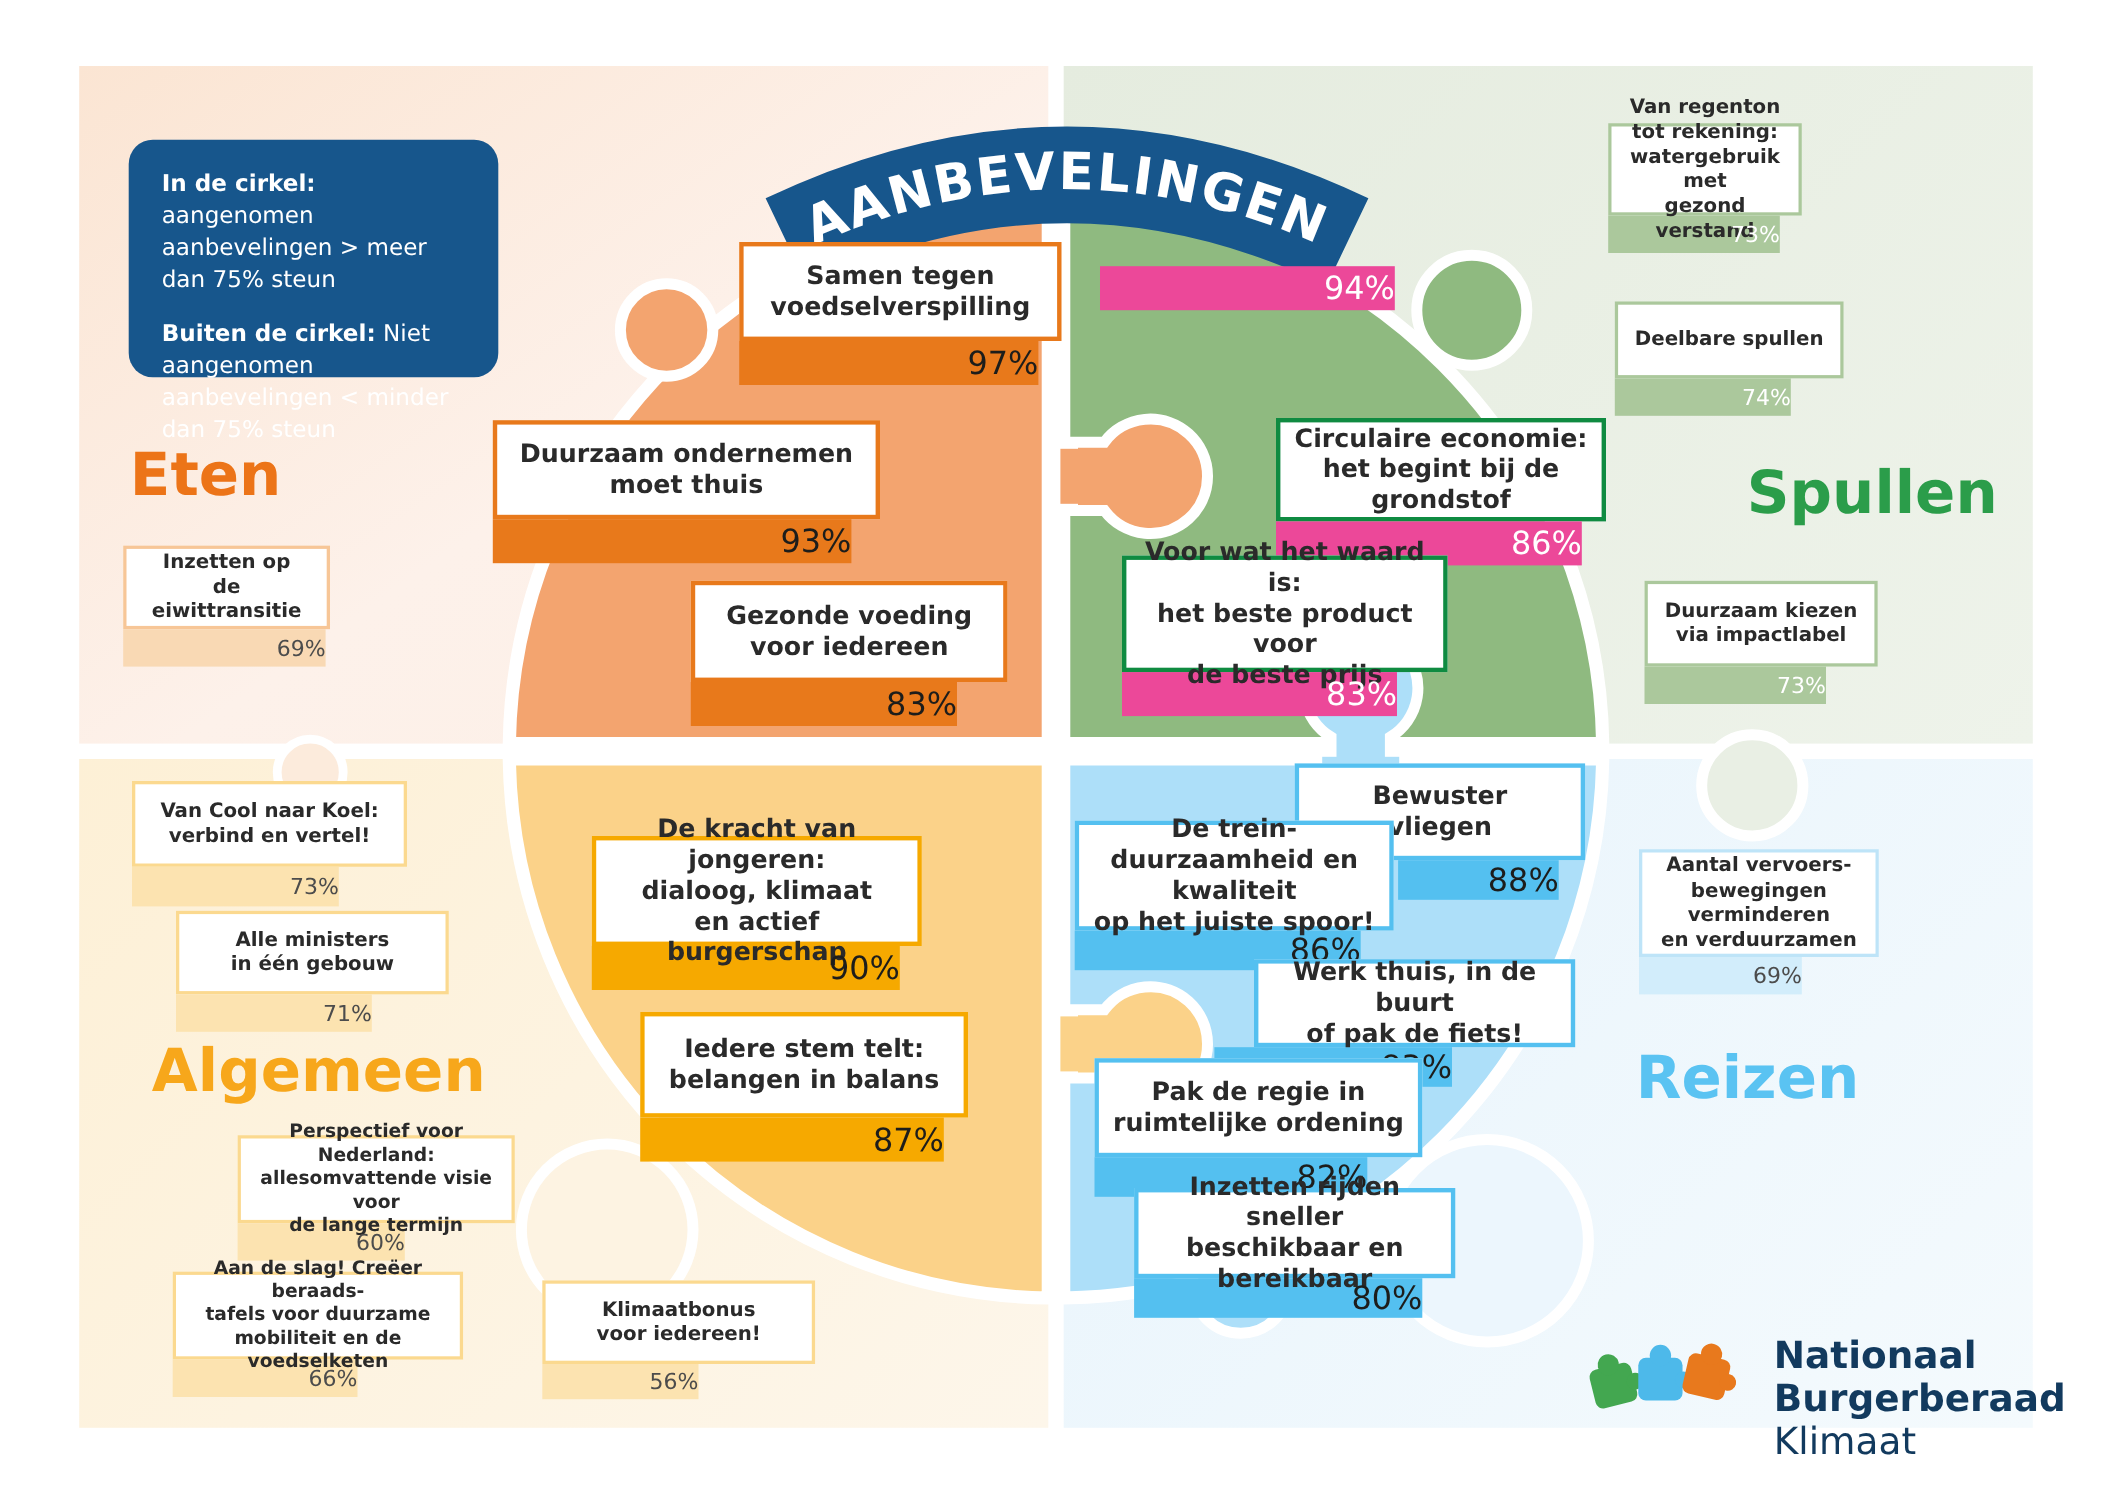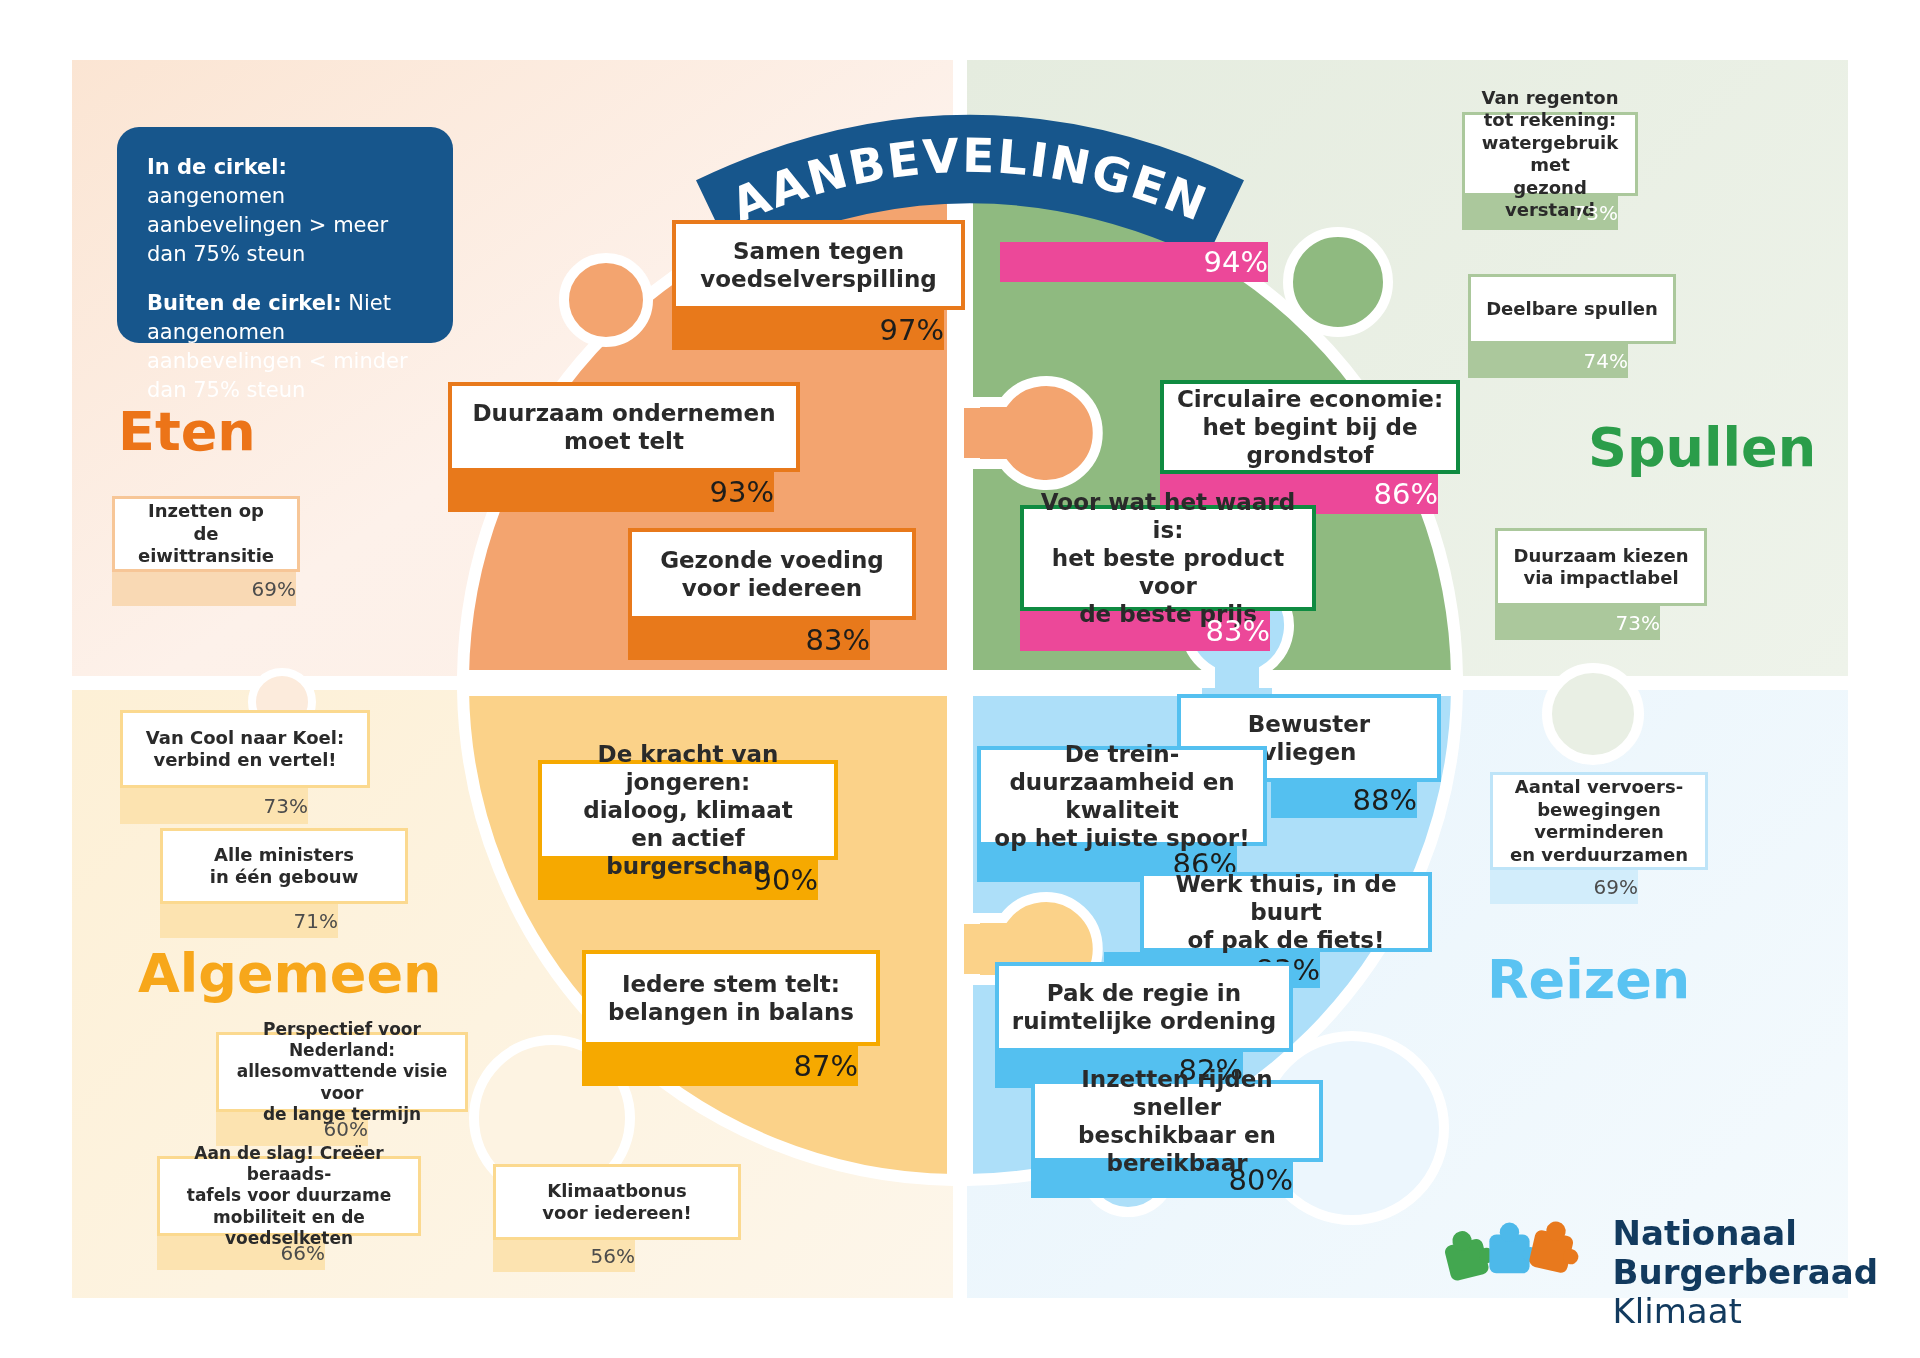--- a/index.html
+++ b/index.html
@@ -94,21 +94,21 @@
   <div class="heading h-algemeen">Algemeen</div>
   <div class="heading h-reizen">Reizen</div>
 
   <div class="card eten in" style="left:672px;top:220px;width:293px">
     <div class="box" style="height:90px">Samen tegen
 voedselverspilling</div>
     <div class="bar" style="width:272px;height:40px">97%</div>
   </div>
   <div class="card eten in" style="left:448px;top:382px;width:352px">
     <div class="box" style="height:90px">Duurzaam ondernemen
-moet telt</div>
+moet thuis</div>
     <div class="bar" style="width:326px;height:40px">93%</div>
   </div>
   <div class="card eten in" style="left:628px;top:528px;width:288px">
     <div class="box" style="height:92px">Gezonde voeding
 voor iedereen</div>
     <div class="bar" style="width:242px;height:40px">83%</div>
   </div>
   <div class="card eten out" style="left:112px;top:496px;width:188px">
     <div class="box" style="height:76px">Inzetten op
 de eiwittransitie</div>
@@ -144,21 +144,21 @@
 via impactlabel</div>
     <div class="bar" style="width:165px;height:34px">73%</div>
   </div>
 
   <div class="card algemeen in" style="left:538px;top:760px;width:300px">
     <div class="box" style="height:100px">De kracht van jongeren:
 dialoog, klimaat
 en actief burgerschap</div>
     <div class="bar" style="width:280px;height:40px">90%</div>
   </div>
-  <div class="card algemeen in" style="left:582px;top:950px;width:298px">
+  <div class="card algemeen in" style="left:582px;top:920px;width:298px">
     <div class="box" style="height:96px">Iedere stem telt:
 belangen in balans</div>
     <div class="bar" style="width:276px;height:40px">87%</div>
   </div>
   <div class="card algemeen out" style="left:120px;top:710px;width:250px">
     <div class="box" style="height:78px">Van Cool naar Koel:
 verbind en vertel!</div>
     <div class="bar" style="width:188px;height:36px">73%</div>
   </div>
   <div class="card algemeen out" style="left:160px;top:828px;width:248px">

